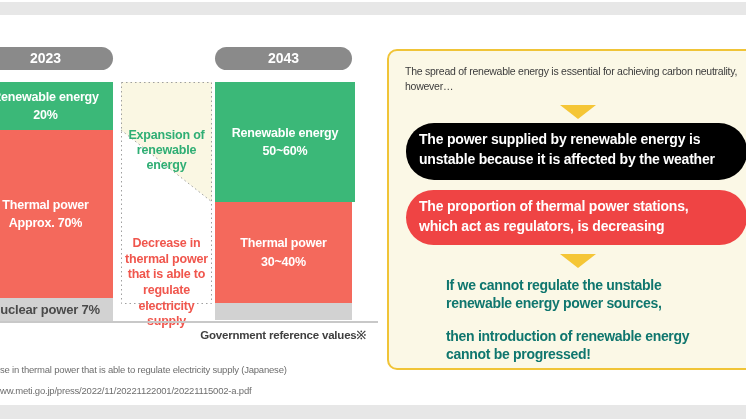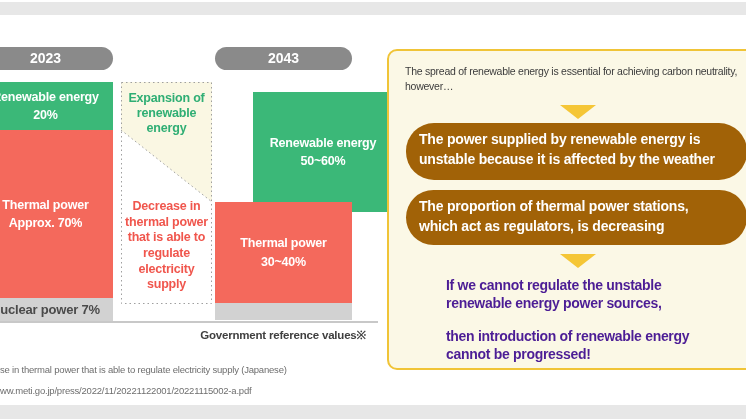--- a/index.html
+++ b/index.html
@@ -24,21 +24,21 @@
   .seg {
     display:flex; align-items:center; justify-content:center; text-align:center;
     color:#fff; font-weight:bold; font-size:12.5px; line-height:1.45; letter-spacing:-0.2px;
   }
   .seg.green { background:#3bb878; }
   .seg.red   { background:#f4695c; }
   .seg.gray  { background:#d2d2d2; color:#4a4a4a; font-size:13px; }
 
   
   .mid-label { width:91px; text-align:center; font-weight:bold; font-size:12.5px;
-               line-height:1.2; letter-spacing:-0.2px; }
+               line-height:1.2; letter-spacing:-0.2px;margin-top:37px; }
   .mid-label.expansion { color:#2fae74; }
   .mid-label.decrease  { color:#f0564d; line-height:1.25; }
 
   .baseline { background:#c8c8c8; }
 
   .gov-ref { text-align:right; font-weight:bold; font-size:11.5px; color:#3f3f3f; letter-spacing:-0.2px; }
   .footnote { font-size:9.5px; color:#6e6e6e; letter-spacing:-0.2px; white-space:nowrap; }
 
   
   .panel {
@@ -52,25 +52,25 @@
   .tri {
     position:absolute; width:0; height:0;
     border-left:18px solid transparent; border-right:18px solid transparent;
     border-top:14px solid #f5c636;
   }
   .point-box {
     position:absolute; left:17px; width:341px; border-radius:28px;
     color:#fff; font-weight:bold; font-size:14px; line-height:1.4;
     letter-spacing:-0.2px; padding:7px 0 0 13px;
   }
-  .point-box.green { background:#a16207; }
-  .point-box.red   { background:#a16207; }
+  .point-box.green { background:#000000; }
+  .point-box.red   { background:#ef4444; }
   .conclusion {
     position:absolute; left:57px; top:226px;
-    font-size:14px; font-weight:bold; color:#4c1d95;
+    font-size:14px; font-weight:bold; color:#0f766e;
     line-height:1.25; letter-spacing:-0.3px;
   }
   .conclusion .p2 { margin-top:16px; }
 </style>
 </head>
 <body>
 
 <div id="stage">
 
   <div class="abs strip" style="top:2px; height:13px;"></div>
@@ -95,21 +95,21 @@
 renewable
 energy</div>
     <div class="abs mid-label decrease pre" style="left:0; top:117px;">Decrease in
 thermal power
 that is able to
 regulate
 electricity
 supply</div>
   </div>
 
-  <div class="abs seg green pre" style="left:215px; top:92px; width:140px; height:120px;margin-left:38px;">Renewable energy
+  <div class="abs seg green pre" style="left:215px; top:82px; width:140px; height:120px;">Renewable energy
 50~60%</div>
   <div class="abs seg red pre" style="left:215px; top:202px; width:137px; height:101px;">Thermal power
 30~40%</div>
   <div class="abs seg gray" style="left:215px; top:303px; width:137px; height:17px;"></div>
 
   <div class="abs baseline" style="left:-22px; top:321px; width:400px; height:2px;"></div>
 
   <div class="abs gov-ref" style="left:140px; top:327px; width:226px;">Government reference values※</div>
 
   <div class="abs footnote" style="left:0; top:364px;">se in thermal power that is able to regulate electricity supply (Japanese)</div>

